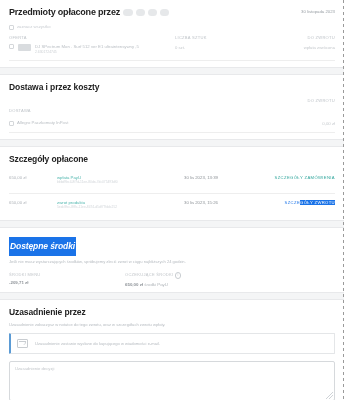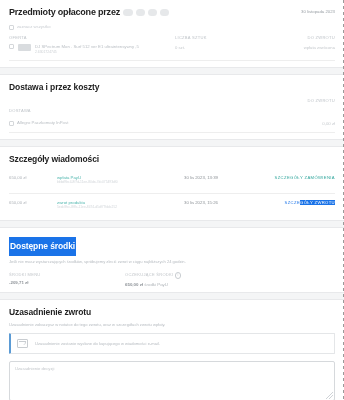--- a/index.html
+++ b/index.html
@@ -44,20 +44,21 @@
     letter-spacing: -0.1px;
     margin: 0;
     padding: 0;
     line-height: 11px;
   }
   .sec-title.hl {
     background: #1a73e8;
     color: #ffffff;
     display: inline-block;
     padding: 4px 1px;
+    font-style: italic;
   }
   .muted {
     color: #c9cdd2;
   }
   .tiny {
     font-size: 4.2px;
     line-height: 6px;
   }
   .col-head {
     font-size: 4.1px;
@@ -408,21 +409,21 @@
     </div>
 
     <div class="hr"></div>
     <div style="height:6px"></div>
   </div>
 
   <div class="gapbar"></div>
 
   <div class="block">
     <div style="height:7px"></div>
-    <div class="sec-title">Szczegóły wiadomości</div>
+    <div class="sec-title">Szczegóły opłacone</div>
     <div style="height:4px"></div>
 
     <div class="pay-row">
       <span class="pay-amt">650,00 zł</span>
       <span class="pay-label">wpłata PayU</span>
       <span class="pay-id">bbbd9bc4-8f7d-11ee-80de-7dc075493df0</span>
       <span class="pay-date">30 lis 2023, 13:39</span>
       <span class="pay-link">SZCZEGÓŁY ZAMÓWIENIA</span>
     </div>
 
@@ -461,21 +462,21 @@
           <span class="norm">środki PayU</span>
         </div>
       </div>
     </div>
   </div>
 
   <div class="gapbar"></div>
 
   <div class="block">
     <div style="height:7px"></div>
-    <div class="sec-title">Uzasadnienie zwrotu</div>
+    <div class="sec-title">Uzasadnienie przez</div>
     <div class="just-desc">Uzasadnienie zobaczysz w notatce do tego zwrotu, oraz w szczegółach zwrotu wpłaty.</div>
 
     <div class="notice">
       <span class="env"></span>
       <span class="notice-txt">Uzasadnienie zostanie wysłane do kupującego w wiadomości e-mail.</span>
     </div>
 
     <div class="ta">
       <span class="ta-ph">Uzasadnienie decyzji</span>
       <span class="ta-grip"></span>

